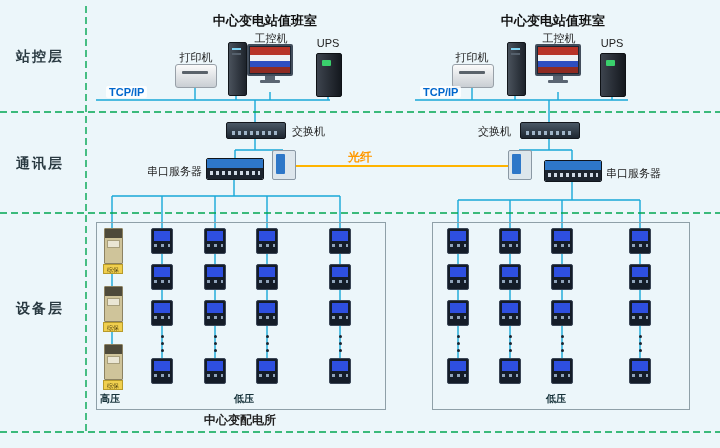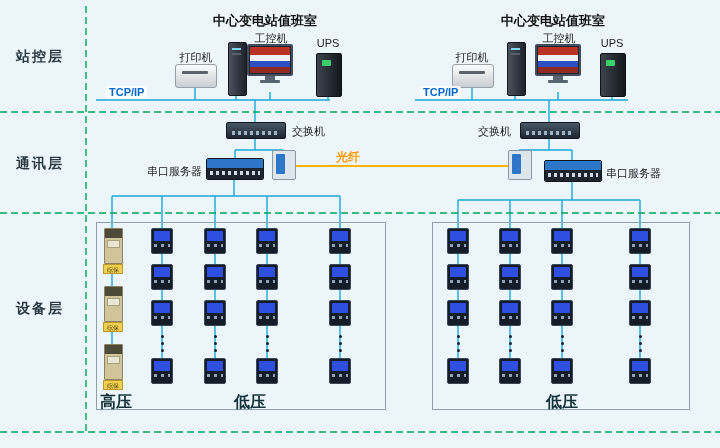--- a/index.html
+++ b/index.html
@@ -9,21 +9,21 @@
     font-family:"Liberation Sans","DejaVu Sans",sans-serif;
     color:#222;
   }
   .wires{position:absolute;left:0;top:0;z-index:1;}
   .layer-label{position:absolute;z-index:5;font-weight:bold;font-size:14px;color:#2a3a42;letter-spacing:2px;}
   .room-title{position:absolute;z-index:5;font-weight:bold;font-size:13px;color:#111;text-align:center;}
   .dev-label{position:absolute;z-index:5;font-size:11px;color:#222;text-align:center;white-space:nowrap;}
   .tcp-chip{position:absolute;z-index:5;font-size:11px;font-weight:bold;color:#0066cc;background:rgba(255,255,255,.85);padding:0 3px;border-radius:2px;}
   .fiber-label{position:absolute;z-index:6;font-size:12px;font-weight:bold;color:#ff9900;}
   .caption{position:absolute;z-index:5;font-size:12px;font-weight:bold;color:#222;text-align:center;}
-  .volt-label{position:absolute;z-index:6;font-size:16px;font-weight:bold;color:#16323a;}
+  .volt-label{position:absolute;z-index:6;font-size:10px;font-weight:bold;color:#16323a;}
 
   
   .printer{position:absolute;z-index:4;width:40px;height:22px;background:linear-gradient(#fbfbfb,#c9ced3);
     border:1px solid #98a0a8;border-radius:3px;}
   .printer::after{content:"";position:absolute;left:6px;top:6px;width:26px;height:3px;background:#5a626a;border-radius:1px;}
   .tower{position:absolute;z-index:4;width:17px;height:52px;background:linear-gradient(90deg,#4a525c,#1d232b);
     border:1px solid #12161b;border-radius:2px;}
   .tower::before{content:"";position:absolute;left:3px;top:5px;width:9px;height:2px;background:#7fd2f0;}
   .tower::after{content:"";position:absolute;left:3px;top:10px;width:9px;height:2px;background:#55606c;}
   .monitor{position:absolute;z-index:4;width:46px;}
@@ -130,21 +130,21 @@
     <div class="dev-label" style="left:478px;top:124px">交换机</div>
     <div class="switch" style="left:520px;top:122px"></div>
     <div class="converter" style="left:508px;top:150px"></div>
     <div class="serial" style="left:544px;top:160px">
       <div class="serial-top"></div>
       <div class="serial-body"></div>
     </div>
     <div class="dev-label" style="left:606px;top:166px">串口服务器</div>
   </div>
 
-  <div class="fiber-label" style="left:336px;top:149px">光纤</div>
+  <div class="fiber-label" style="left:348px;top:149px">光纤</div>
 
   <div class="station-box" style="left:96px;top:222px;width:288px;height:186px"></div>
   <div>
     <div class="protection" style="left:104px;top:228px">
         <div class="p-top"></div>
         <div class="p-screen"></div>
       </div>
     <div class="p-tag" style="left:103px;top:264px">综保</div>
     <div class="protection" style="left:104px;top:286px">
         <div class="p-top"></div>
@@ -152,20 +152,21 @@
       </div>
     <div class="p-tag" style="left:103px;top:322px">综保</div>
     <div class="protection" style="left:104px;top:344px">
         <div class="p-top"></div>
         <div class="p-screen"></div>
       </div>
     <div class="p-tag" style="left:103px;top:380px">综保</div>
   </div>
   <div class="volt-label" style="left:100px;top:392px">高压</div>
   <div class="volt-label" style="left:234px;top:392px">低压</div>
+  <div class="caption" style="left:96px;top:412px;width:288px">中心变配电所</div>
 
   <div class="station-box" style="left:432px;top:222px;width:256px;height:186px"></div>
   <div class="volt-label" style="left:546px;top:392px">低压</div>
 
   <div id="meter-layer">
       <div class="meter" style="left: 151px; top: 228px;">
         <div class="m-screen"></div>
         <div class="m-btns"></div>
       </div>
       <div class="meter" style="left: 151px; top: 264px;">

